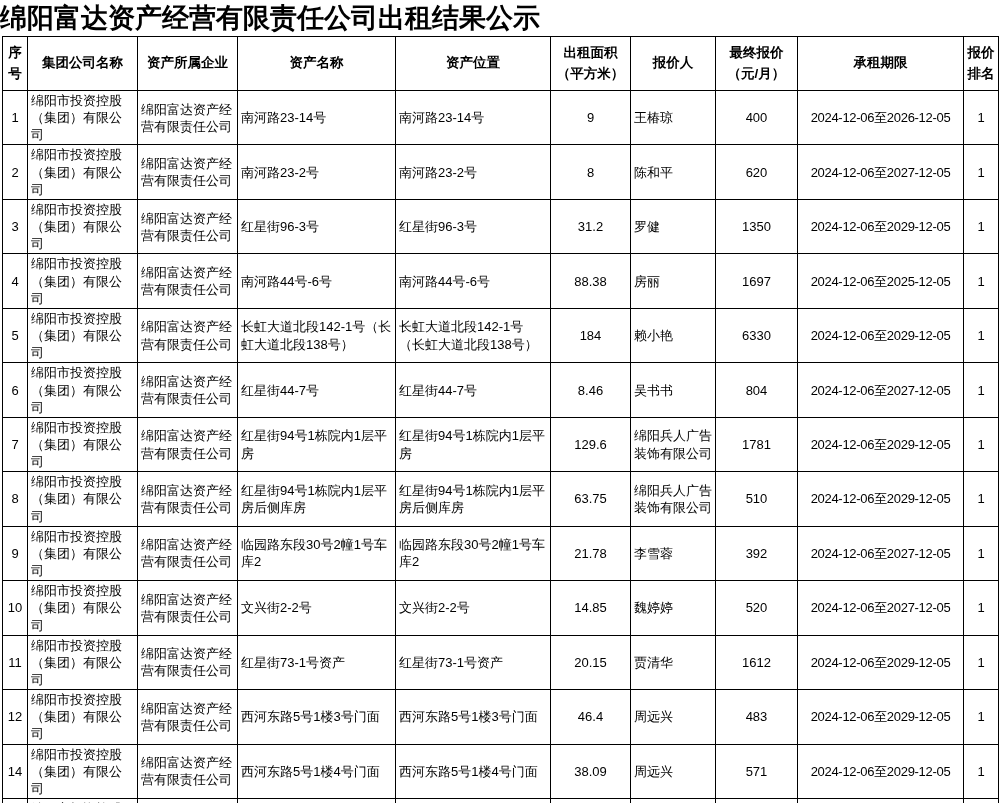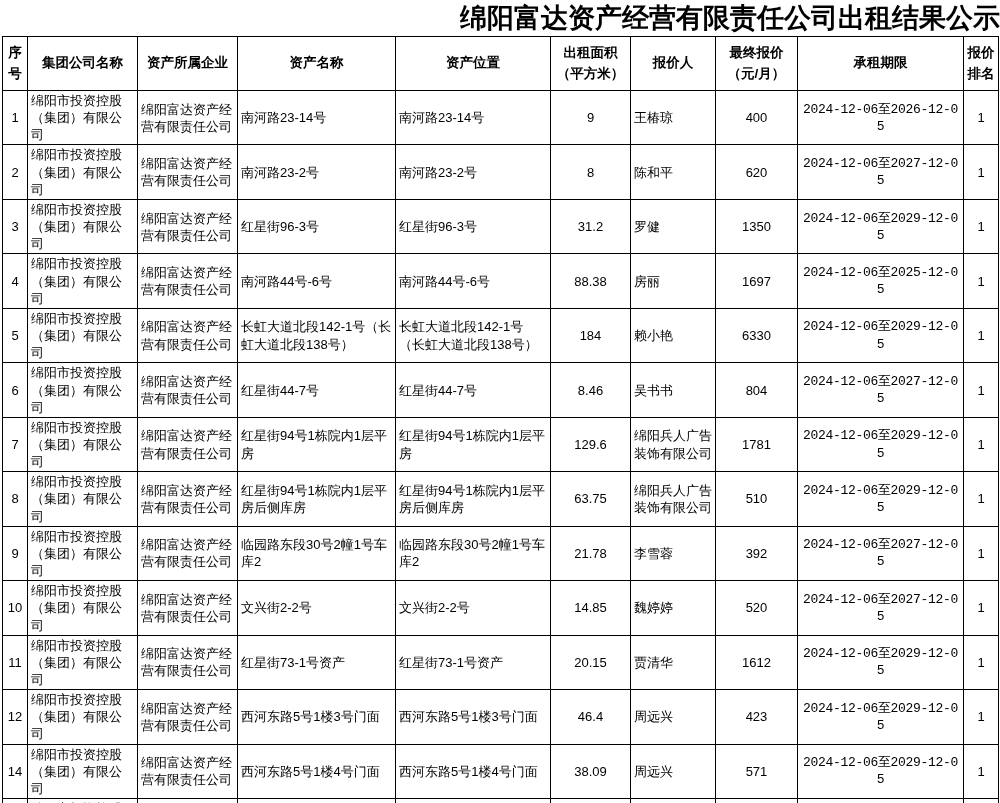--- a/index.html
+++ b/index.html
@@ -5,21 +5,21 @@
   * { box-sizing: border-box; }
   html, body { margin: 0; padding: 0; }
   body {
     width: 1000px; height: 803px;
     background: #ffffff; color: #000000;
     font-family: "Liberation Sans", "DejaVu Sans", sans-serif;
     overflow: hidden;
   }
   .title {
     height: 36px; line-height: 37px;
-    text-align: right;
+    text-align: left;
     font-size: 27px; font-weight: bold;
     white-space: nowrap;
   }
   table.results {
     border-collapse: collapse;
     table-layout: fixed;
     width: 996px;
     margin-left: 2px;
   }
   table.results th, table.results td {
@@ -33,21 +33,21 @@
     padding: 1px; line-height: 1.5;
   }
   table.results tbody tr { height: 40px; }
   table.results td {
     font-size: 13px; line-height: 1.32;
     padding: 1px 3px;
     vertical-align: middle;
     word-break: break-all;
   }
   td.c-no, td.c-area, td.c-price, td.c-term, td.c-rank { text-align: center; }
-  td.c-term { letter-spacing: -0.3px; padding: 1px 1px; font-family: Liberation Mono, monospace; }
+  td.c-term { letter-spacing: -0.3px; padding: 1px 1px; }
   td.c-group, td.c-enterprise, td.c-asset_name, td.c-location, td.c-bidder { text-align: left; }
 </style>
 </head>
 <body>
 
 <div class="title">绵阳富达资产经营有限责任公司出租结果公示</div>
 
 <table class="results">
   <colgroup>
     <col style="width:25px">
@@ -209,21 +209,21 @@
         <td class="c-rank">1</td>
       </tr>
       <tr>
         <td class="c-no">12</td>
         <td class="c-group">绵阳市投资控股（集团）有限公司</td>
         <td class="c-enterprise">绵阳富达资产经营有限责任公司</td>
         <td class="c-asset_name">西河东路5号1楼3号门面</td>
         <td class="c-location">西河东路5号1楼3号门面</td>
         <td class="c-area">46.4</td>
         <td class="c-bidder">周远兴</td>
-        <td class="c-price">423</td>
+        <td class="c-price">483</td>
         <td class="c-term">2024-12-06至2029-12-05</td>
         <td class="c-rank">1</td>
       </tr>
       <tr>
         <td class="c-no">14</td>
         <td class="c-group">绵阳市投资控股（集团）有限公司</td>
         <td class="c-enterprise">绵阳富达资产经营有限责任公司</td>
         <td class="c-asset_name">西河东路5号1楼4号门面</td>
         <td class="c-location">西河东路5号1楼4号门面</td>
         <td class="c-area">38.09</td>

